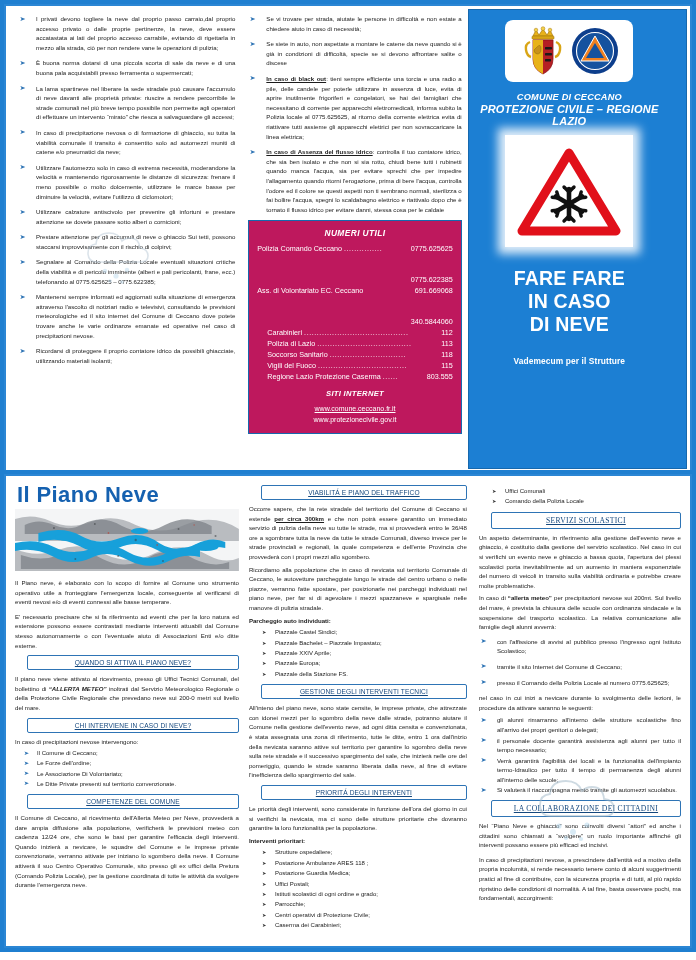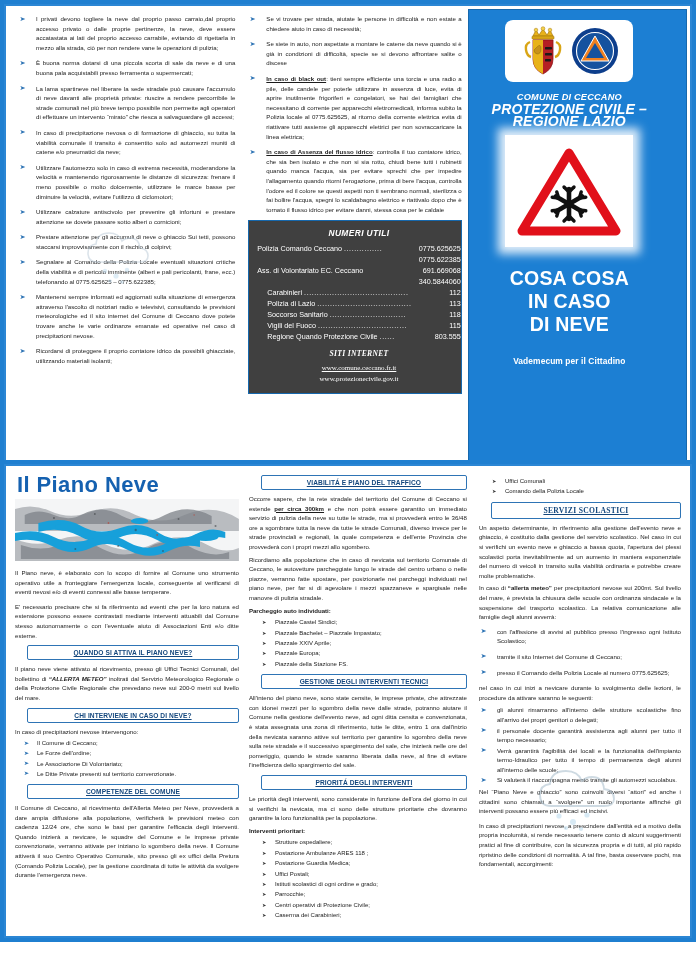--- a/index.html
+++ b/index.html
@@ -11,21 +11,21 @@
   }
   .page { position: relative; width: 696px; height: 960px; background: #ffffff; }
 
   
   .sheet {
     position: absolute; left: 0; width: 696px;
     background: #1f7fd0;
     padding: 4px;
   }
   .sheet.top { top: 0; height: 478px; }
-  .sheet.bottom { top: 460px; height: 482px; }
+  .sheet.bottom { top: 470px; height: 482px; }
   .sheet-inner {
     width: 100%; height: 100%;
     background: #ffffff;
     border: 2px solid #2b86d4;
     display: flex;
     position: relative;
   }
   .sheet.top .sheet-inner { padding: 3px; }
   .sheet.bottom .sheet-inner { padding: 4px 3px 3px 3px; }
 
@@ -82,21 +82,21 @@
     position: absolute; left: 13px; top: 0;
     color: #3a3a3a; font-size: 5.2px;
   }
 
   
   .sec-head {
     border: 1px solid #2e74b5;
     border-radius: 2px;
     text-align: center;
     font-size: 6.6px;
-    font-weight: bold;
+    font-weight: normal;
     color: #14477d;
     padding: 3px 2px 3px 2px;
     margin: 5px 0 4px 12px;
     background: #ffffff;
     letter-spacing: .1px;
   }
   .sec-head span { text-decoration: underline; }
   .sec-head.serif { font-family: "Liberation Serif", serif; font-size: 7.6px; letter-spacing: .3px; }
 
   
@@ -113,41 +113,41 @@
     letter-spacing: .2px;
   }
   .ricorda .sub {
     font-family: "Liberation Serif", serif;
     color: #c00000; font-weight: bold; font-size: 6.8px;
     line-height: 10.5px; margin-top: 2px;
   }
 
   
   .numeri {
-    background: #404040;
+    background: #be185d;
     color: #ffffff;
-    padding: 7px 0 8px 8px;
+    padding: 7px 8px 8px 8px;
     border: 1px solid #1668ad;
   }
   .numeri .hdr {
     text-align: center; font-weight: bold; font-style: italic;
     font-size: 8.4px; letter-spacing: .4px; margin-bottom: 5px;
   }
   .nrow {
     display: flex; align-items: baseline;
     font-size: 7.2px; line-height: 11px; white-space: nowrap;
   }
   .nrow .nm { flex: 0 0 auto; }
   .nrow .dots { flex: 1 1 auto; overflow: hidden; margin: 0 2px;
     font-size: 7px; letter-spacing: .6px; }
   .nrow .nv { flex: 0 0 auto; text-align: right; }
-  .nrow.right { justify-content: flex-end; }
+  .nrow.right { justify-content: flex-end; margin-top: 20px; }
   .nindent { padding-left: 10px; }
   .siti {
-    text-align: center; margin-top: 7px; font-family: Liberation Serif, serif;
+    text-align: center; margin-top: 7px;
   }
   .siti .hdr { font-weight: bold; font-style: italic; font-size: 7.6px; letter-spacing: .3px; }
   .siti a, .siti .lnk { display:block; color: #ffffff; font-size: 7px; line-height: 11px; }
   .siti .lnk.ul { text-decoration: underline; }
 
   
   .hero {
     background: #1c7fd3;
     width: 100%; height: 100%;
     border: 1px solid #1668ad;
@@ -161,21 +161,21 @@
     display: flex; align-items: center; justify-content: center;
     gap: 5px;
   }
   .crest { width: 46px; height: 52px; }
   .pclogo { width: 48px; height: 48px; }
   .ente {
     margin-top: 9px; text-align: center; color: #ffffff;
     font-style: italic; font-weight: bold;
     font-size: 9.2px; line-height: 12px; letter-spacing: .2px;
   }
-  .ente .l2 { font-size: 14px; }
+  .ente .l2 { font-size: 11px; }
   .signwrap {
     margin-top: 8px; background: #ffffff;
     width: 128px; height: 112px;
     display: flex; align-items: center; justify-content: center;
     box-shadow: 0 0 9px 7px rgba(255,255,255,0.85);
   }
   .maintitle {
     margin-top: 20px; text-align: center; color: #ffffff;
     font-weight: bold; font-size: 19.5px; line-height: 23px;
     letter-spacing: .2px;
@@ -283,21 +283,21 @@
               <span class="nm">Soccorso Sanitario</span>
               <span class="dots">..............................</span>
               <span class="nv">118</span>
             </div>
             <div class="nrow">
               <span class="nm">Vigili del Fuoco</span>
               <span class="dots">...................................</span>
               <span class="nv">115</span>
             </div>
             <div class="nrow">
-              <span class="nm">Regione Quando Protezione Civile</span>
+              <span class="nm">Regione Lazio Protezione Caserma</span>
               <span class="dots">......</span>
               <span class="nv">803.555</span>
             </div>
           </div>
 
           <div class="siti">
             <div class="hdr">SITI INTERNET</div>
             <span class="lnk ul">www.comune.ceccano.fr.it</span>
             <span class="lnk">www.protezionecivile.gov.it</span>
           </div>
@@ -372,26 +372,26 @@
                   <line x1="-10.4" y1="6" x2="-16.8" y2="6.8"></line>
                     <line x1="-10.4" y1="6" x2="-12.2" y2="12"></line>
                   <line x1="10.4" y1="-6" x2="16.8" y2="-6.8"></line>
                     <line x1="10.4" y1="-6" x2="12.2" y2="-12"></line>
                 </g>
               </g>
             </svg>
           </div>
 
           <div class="maintitle">
-            <div>COSA COSA</div>
+            <div>FARE FARE</div>
             <div>IN CASO</div>
             <div>DI NEVE</div>
           </div>
 
-          <div class="vademecum">Vademecum per il Cittadino</div>
+          <div class="vademecum">Vademecum per il Strutture</div>
         </div>
       </div>
     </div>
   </div>
 
   <div class="stripe"></div>
 
   <div class="sheet bottom">
     <div class="sheet-inner">
 
@@ -499,20 +499,21 @@
         </ul>
 
         <div class="para tight">nel caso in cui inizi a nevicare durante lo svolgimento delle lezioni, le procedure da attivare saranno le seguenti:</div>
         <ul class="arrows" style="margin-bottom:2px">
           <li style="margin-bottom:1px">gli alunni rimarranno all'interno delle strutture scolastiche fino all'arrivo dei propri genitori o delegati;</li>
           <li style="margin-bottom:1px">il personale docente garantirà assistenza agli alunni per tutto il tempo necessario;</li>
           <li style="margin-bottom:1px">Verrà garantirà l'agibilità dei locali e la funzionalità dell'impianto termo-Idraulico per tutto il tempo di permanenza degli alunni all'interno delle scuole;</li>
           <li style="margin-bottom:1px">Si valuterà il riaccompagna mento tramite gli automezzi scuolabus.</li>
         </ul>
 
+        <div class="sec-head serif"><span>LA COLLABORAZIONE DEI CITTADINI</span></div>
         <div class="para">Nel “Piano Neve e ghiaccio” sono coinvolti diversi “attori” ed anche i cittadini sono chiamati a “svolgere” un ruolo importante affinché gli interventi possano essere più efficaci ed incisivi.</div>
         <div class="para">In caso di precipitazioni nevose, a prescindere dall'entità ed a motivo della propria incolumità, si rende necessario tenere conto di alcuni suggerimenti pratici al fine di contribuire, con la sicurezza propria e di tutti, al più rapido ripristino delle condizioni di normalità. A tal fine, basta osservare pochi, ma fondamentali, accorgimenti:</div>
 
         <svg class="wm" style="left:58px; top:290px; width:88px; height:74px;" viewBox="0 0 88 74">
           <path d="M22 46 q-11 0 -11-11 q0-10 10-11 q1-13 16-13 q12 0 16 10 q4-4 10-4 q11 0 12 12 q10 1 10 10 q0 7-10 7 z" fill="none" stroke="#9fb6c6" stroke-width="1.8"></path>
           <g fill="#a9d1e9" opacity="0.9">
             <circle cx="30" cy="56" r="2.6"></circle>
               <circle cx="44" cy="62" r="3"></circle>
             <circle cx="58" cy="55" r="2.6"></circle>
               <circle cx="37" cy="68" r="2.1"></circle>

